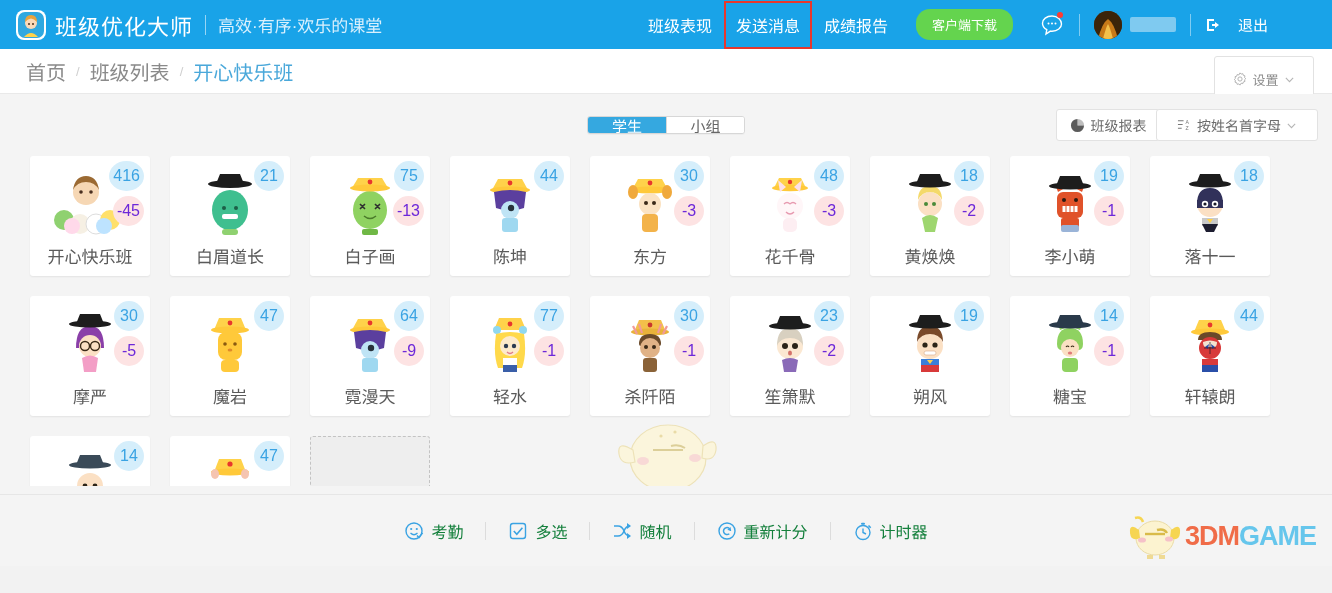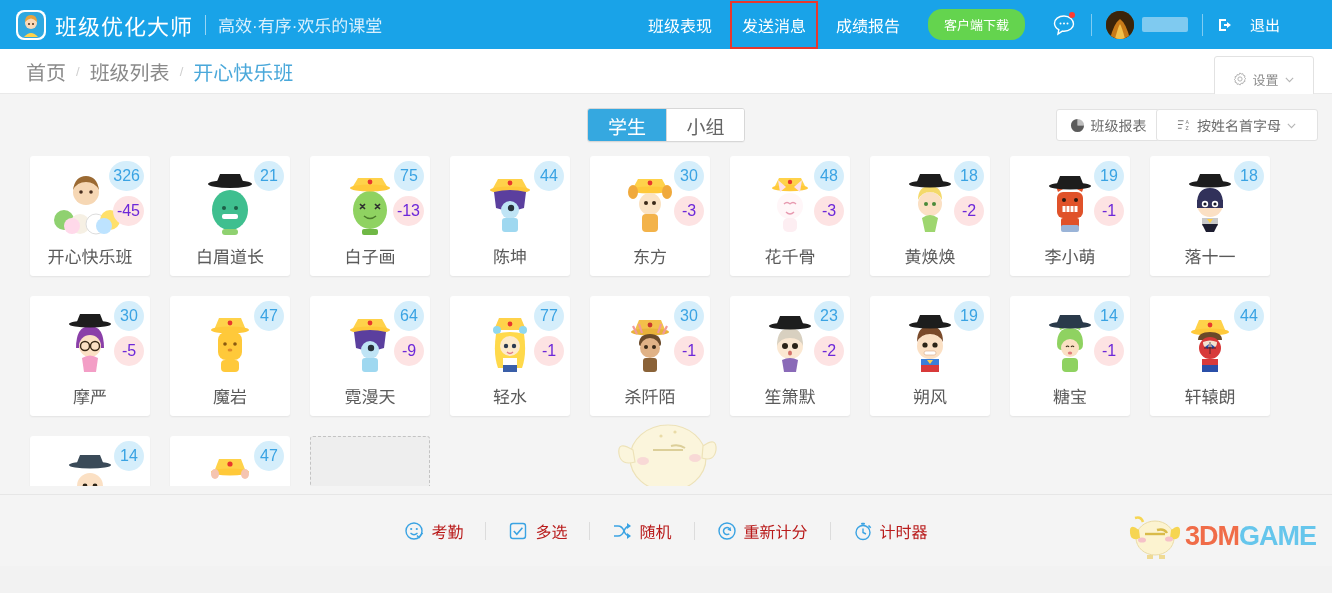--- a/index.html
+++ b/index.html
@@ -59,21 +59,21 @@
   .nav-item {
     color: #ffffff;
     font-size: 16px;
     padding: 5px 12px;
     white-space: nowrap;
     cursor: pointer;
   }
   .nav-item.highlight {
     border: 2px solid #e8372d;
     padding: 10px 10px;
-    margin: 0 6px;
+    margin: 0 0;
   }
   .btn-download {
     margin-left: 16px;
     background: #64d44e;
     color: #ffffff;
     font-size: 13px;
     border-radius: 14px;
     padding: 6px 16px;
     white-space: nowrap;
     cursor: pointer;
@@ -163,23 +163,23 @@
   }
   .segmented {
     display: flex;
     border-radius: 3px;
     overflow: hidden;
     border: 1px solid #d7d7d7;
     background: #fff;
     box-shadow: 0 1px 1px rgba(0,0,0,.03);
   }
   .seg {
-    width: 78px; height: 32px;
+    width: 78px; height: 16px;
     display: flex; align-items: center; justify-content: center;
-    font-size: 19px; color: #666;
+    font-size: 15px; color: #666;
     background: #fff;
     cursor: pointer;
   }
   .seg.active { background: #35a8e0; color: #fff; }
   .seg + .seg { border-left: 1px solid #d7d7d7; }
 
   .report-btn {
     position: absolute;
     right: 172px; top: 15px;
     height: 32px; width: 104px;
@@ -272,21 +272,21 @@
     left: 0; right: 0; bottom: 0;
     height: 72px;
     background: #f4f4f4;
     border-top: 1px solid #e6e6e6;
     display: flex;
     align-items: center;
     justify-content: center;
   }
   .tool {
     display: flex; align-items: center; gap: 7px;
-    font-size: 16px; color: #b91c1c;
+    font-size: 16px; color: #15803d;
     padding: 0 22px;
     cursor: pointer;
     white-space: nowrap;
   }
   .tool-sep { width: 1px; height: 18px; background: #dcdcdc; }
 
   .watermark {
     position: absolute;
     right: 16px; bottom: 6px;
     display: flex; align-items: center;
@@ -437,21 +437,21 @@
             <circle cx="29" cy="22" r="1.8" fill="#4a3020"></circle>
               <circle cx="39" cy="22" r="1.8" fill="#4a3020"></circle>
             <circle cx="12" cy="50" r="10" fill="#8fd170"></circle>
               <circle cx="28" cy="54" r="10" fill="#f6f0e4"></circle>
             <circle cx="44" cy="54" r="10" fill="#ffffff" stroke="#ddd"></circle>
               <circle cx="58" cy="50" r="10" fill="#ffe06a"></circle>
             <circle cx="20" cy="56" r="8" fill="#ffd9ea"></circle>
               <circle cx="52" cy="56" r="8" fill="#bde3ff"></circle>
           </svg>
         </div>
-        <div class="badge-pos">326</div>
+        <div class="badge-pos">416</div>
         <div class="badge-neg">-45</div>
         <div class="card-name">开心快乐班</div>
       </div>
 
       <div class="card">
         <div class="card-avatar">
           <svg width="60" height="72" viewBox="0 0 60 72">
             <ellipse cx="30" cy="42" rx="18" ry="20" fill="#3fbf8f"></ellipse>
             <ellipse cx="30" cy="16" rx="22" ry="4" fill="#1d1d1d"></ellipse>
             <path d="M16 16 h28 l-4 -10 h-20z" fill="#1d1d1d"></path>

